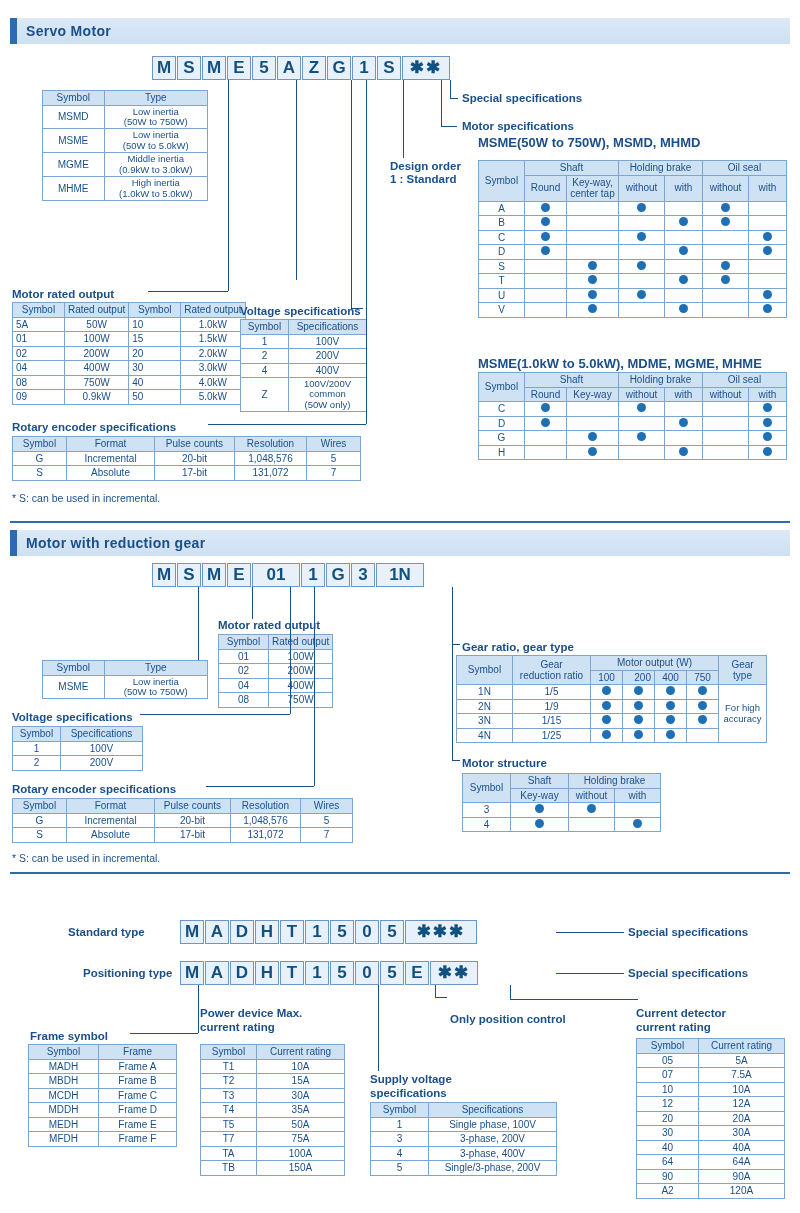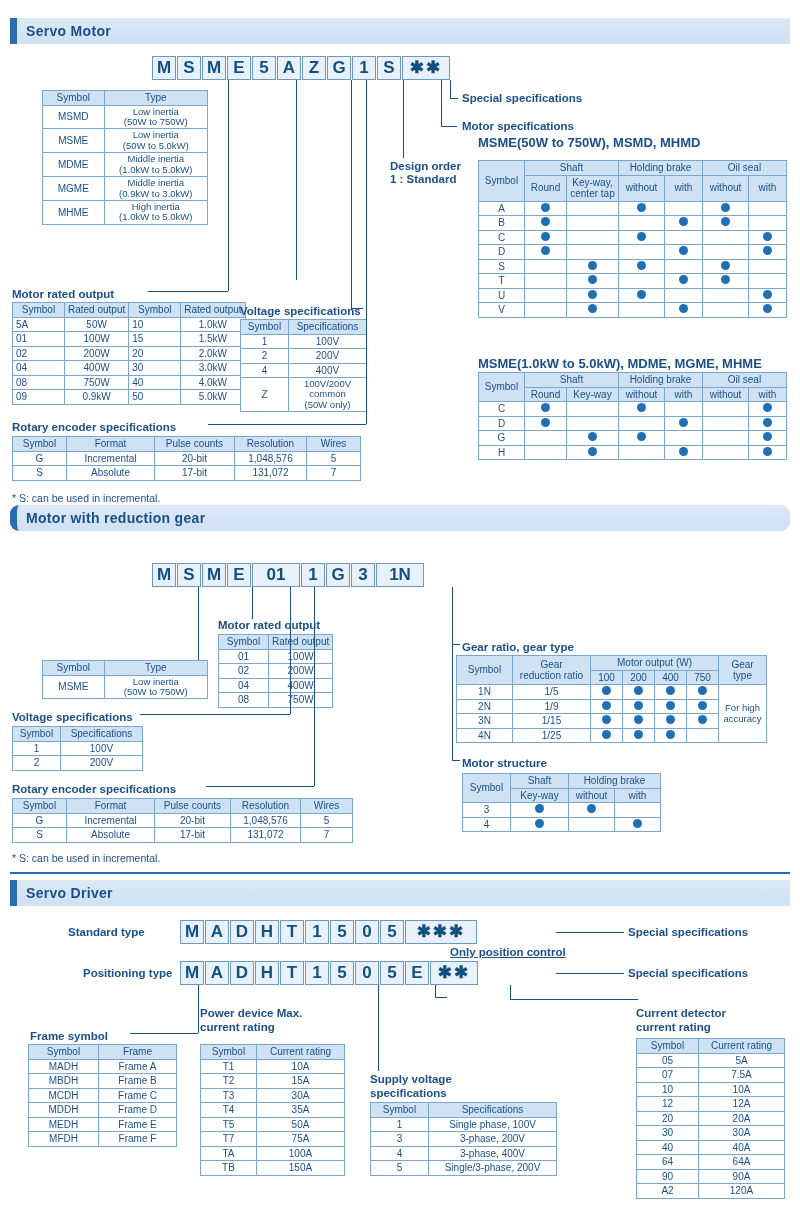--- a/index.html
+++ b/index.html
@@ -176,27 +176,20 @@
       </td>
     </tr>
     <tr>
       <td>MSME</td>
       <td class="two">
         <div>Low inertia</div>
         <div>(50W to 5.0kW)</div>
       </td>
     </tr>
     <tr>
-      <td>MDME</td>
-      <td class="two">
-        <div>Middle inertia</div>
-        <div>(1.0kW to 5.0kW)</div>
-      </td>
-    </tr>
-    <tr>
       <td>MGME</td>
       <td class="two">
         <div>Middle inertia</div>
         <div>(0.9kW to 3.0kW)</div>
       </td>
     </tr>
     <tr>
       <td>MHME</td>
       <td class="two">
         <div>High inertia</div>
@@ -459,21 +452,21 @@
       <td></td>
       <td><span class="dot"></span></td>
       <td></td>
       <td><span class="dot"></span></td>
     </tr>
   </tbody>
     </table>
 
   <div class="sect-rule" style="top:521px;"></div>
 
-  <div class="sect-header" style="top:505px;border-radius:9px;">
+  <div class="sect-header" style="top:530px;">
     <span>Motor with reduction gear</span>
   </div>
 
   <div class="codes" style="left:152px; top:563px;">
     <div class="code-cell w1">M</div>
     <div class="code-cell w1">S</div>
     <div class="code-cell w1">M</div>
     <div class="code-cell w1">E</div>
     <div class="code-cell w2">01</div>
     <div class="code-cell w1">1</div>
@@ -583,21 +576,21 @@
   <table class="t" style="left:456px; top:655px;">
     <tbody>
         <tr>
       <th rowspan="2" style="width:56px;">Symbol</th>
       <th rowspan="2" style="width:78px;" class="two">Gear<br>reduction ratio</th>
       <th colspan="4">Motor output (W)</th>
       <th rowspan="2" style="width:48px;" class="two">Gear<br>type</th>
     </tr>
     <tr>
       <th style="width:32px;">100</th>
-      <th style="width:32px;">200</th>
+      <th style="width:32px;text-align:right;">200</th>
       <th style="width:32px;">400</th>
       <th style="width:32px;">750</th>
     </tr>
     <tr>
       <td>1N</td>
       <td>1/5</td>
       <td><span class="dot"></span></td>
       <td><span class="dot"></span></td>
       <td><span class="dot"></span></td>
       <td><span class="dot"></span></td>
@@ -655,23 +648,20 @@
       <td>4</td>
       <td><span class="dot"></span></td>
       <td></td>
       <td><span class="dot"></span></td>
     </tr>
   </tbody>
     </table>
 
   <div class="sect-rule" style="top:872px;"></div>
 
-  <div class="sect-header" style="top:880px;">
-    <span>Servo Driver</span>
-  </div>
 
   <div class="caption" style="left:68px; top:926px;">Standard type</div>
   <div class="codes" style="left:180px; top:920px;">
     <div class="code-cell w1">M</div>
     <div class="code-cell w1">A</div>
     <div class="code-cell w1">D</div>
     <div class="code-cell w1">H</div>
     <div class="code-cell w1">T</div>
     <div class="code-cell w1">1</div>
     <div class="code-cell w1">5</div>
@@ -694,21 +684,21 @@
     <div class="code-cell w1">0</div>
     <div class="code-cell w1">5</div>
     <div class="code-cell w1">E</div>
     <div class="code-cell w2 star">✱✱</div>
   </div>
   <div class="ln h" style="left:556px; top:973px; width:68px;"></div>
   <div class="code-label" style="left:628px; top:967px;">Special specifications</div>
 
   <div class="ln v" style="left:435px; top:985px; height:12px;"></div>
   <div class="ln h" style="left:435px; top:997px; width:12px;"></div>
-  <div class="code-label" style="left:450px; top:946px;text-decoration:underline;">Only position control</div>
+  <div class="code-label" style="left:450px; top:1013px;">Only position control</div>
 
   <div class="caption" style="left:30px; top:1030px;">Frame symbol</div>
   <table class="t" style="left:28px; top:1044px;">
     <tbody>
         <tr>
       <th style="width:70px;">Symbol</th>
       <th style="width:78px;">Frame</th>
     </tr>
     <tr>
       <td>MADH</td>

